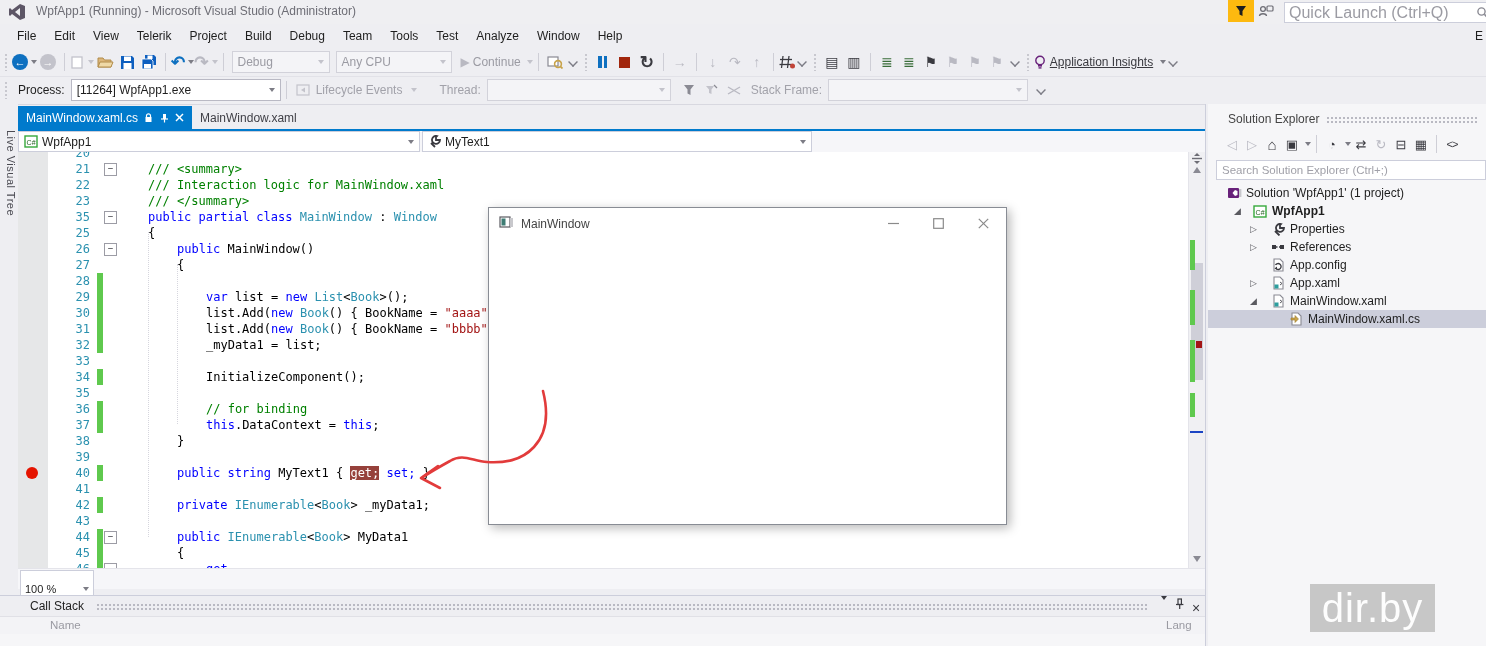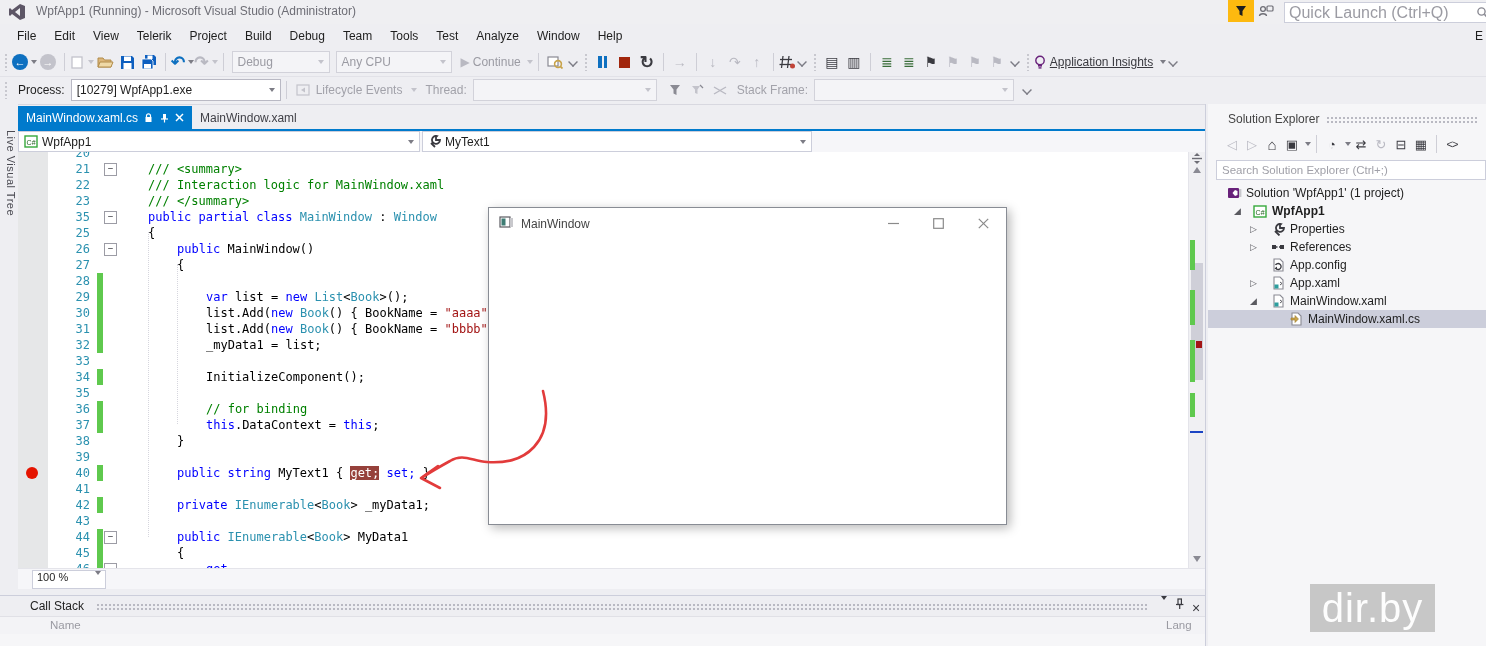--- a/index.html
+++ b/index.html
@@ -78,21 +78,21 @@
   .vs-splitter{left:2px;top:1px;width:12px;height:11px;}
   .vs-arrow{left:4px;width:0;height:0;border-left:4.5px solid transparent;border-right:4.5px solid transparent;}
   .vs-up{top:15px;border-bottom:6px solid #8A8A93;}
   .vs-dn{top:404px;border-top:6px solid #8A8A93;}
   .smark{left:1px;width:5px;background:#5FC94E;}
   .sthumb{left:2px;width:12px;background:#C9C9D2;opacity:.85;}
   .sred{left:7px;width:6px;height:7px;background:#A31515;}
   .sblue{left:1px;width:13px;height:2px;background:#1B45C4;}
   
   .zoombar{left:18px;top:568px;width:1187px;height:20px;background:#F6F6F9;border-top:1px solid #E4E4EA;}
-  .zoomctl{left:14px;top:1px;width:64px;height:17px;background:#fff;border:1px solid #CCCEDB;display:flex;padding:0 4px;font-size:11px;}
+  .zoomctl{left:2px;top:1px;width:64px;height:17px;background:#fff;border:1px solid #CCCEDB;display:flex;align-items:center;padding:9px 4px;font-size:11px;}
   .zoomctl .lbl{flex:1;}
 
   
   .appwin{left:488px;top:207px;width:517px;height:316px;background:#fff;border:1px solid #888C94;box-shadow:3px 3px 10px rgba(0,0,0,.28);}
   .appwin .wtitle{position:absolute;left:0;top:0;width:100%;height:32px;background:#fff;}
   .appwin .wtext{position:absolute;left:32px;top:9px;color:#444;font-size:12px;}
   .appwin .wicon{position:absolute;left:10px;top:8px;}
   .wbtn{position:absolute;top:0;width:45px;height:30px;display:flex;align-items:center;justify-content:center;color:#8A8A8A;font-size:13px;}
   .combo-box{position:absolute;left:0px;top:161px;width:249px;height:23px;border:1px solid #767676;background:#fff;display:flex;align-items:center;}
   .combo-box .val{flex:1;padding-left:5px;font-size:12px;color:#000;}
@@ -322,33 +322,33 @@
       <span class="ai-label">Application Insights</span>
         <span class="caret"></span>
     </div>
     <div class="chev-dn"></div>
   </div>
 
   <div class="abs processbar">
     <div class="tb-grip"></div>
     <span class="pb-label">Process:</span>
     <div class="pb-combo" style="width:198px">
-        <span class="lbl">[10279] WpfApp1.exe</span>
+        <span class="lbl">[11264] WpfApp1.exe</span>
         <span class="caret"></span>
       </div>
     <div class="tb-sep"></div>
     <div class="tb-btn">
       <svg width="14" height="12" viewBox="0 0 14 12">
           <rect x="1" y="1" width="12" height="10" fill="none" stroke="#C3C3CB" stroke-width="1.2"></rect>
           <path d="M9 3.5 L5 6 L9 8.5 Z" fill="#C3C3CB"></path>
         </svg>
     </div>
     <span class="pb-label dis" style="margin-left:2px">Lifecycle Events</span>
     <span class="caret dis"></span>
-    <span class="pb-label dis" style="margin-left:8px">Thread:</span>
+    <span class="pb-label dis" style="margin-left:22px">Thread:</span>
     <div class="pb-combo dis" style="width:172px">
         <span class="lbl"></span>
         <span class="caret dis"></span>
       </div>
     <div class="tb-btn" style="margin-left:8px">
       <svg width="13" height="12" viewBox="0 0 13 12">
           <path d="M1 1 L11 1 L7.5 5.5 L7.5 11 L4.5 9.5 L4.5 5.5 Z" fill="#8A8A93"></path>
         </svg>
     </div>
     <div class="tb-btn">

